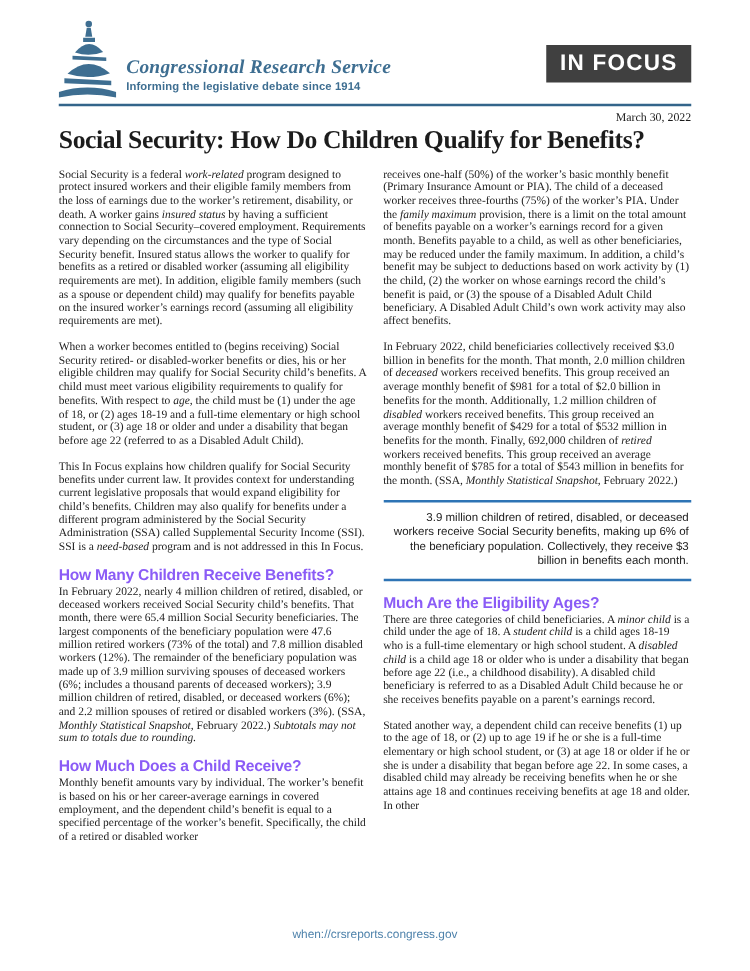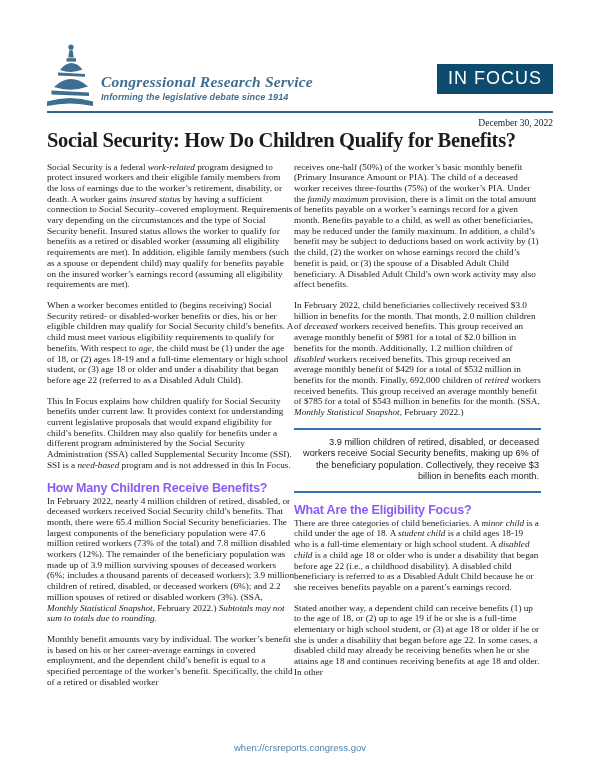--- a/index.html
+++ b/index.html
@@ -4,51 +4,51 @@
 <style>
   html,body { margin:0; padding:0; background:#e9e9e9; }
   .page {
     position:relative;
     width:600px; height:777px;
     margin:0 auto;
     background:#ffffff;
     font-family:"Liberation Serif", serif;
     color:#1c1c1c;
     box-sizing:border-box;
-    padding:44px 47px 0 47px;
+    padding:16px 47px 0 47px;
     overflow:hidden;
   }
   
   .masthead-top { display:flex; justify-content:space-between; align-items:flex-end;
     border-bottom:2px solid #33658a; padding-bottom:3px; }
   .brand { display:flex; align-items:flex-end; gap:8px; }
   .brand-text { padding-bottom:6px; }
   .brand-name {
     font-family:"Liberation Serif", serif;
     font-style:italic; font-weight:bold;
     font-size:15.5px; color:#3e6e91; letter-spacing:0.2px; line-height:1.1;
   }
   .brand-tagline {
     font-family:"Liberation Sans", sans-serif;
-    font-weight:bold; font-size:9px; color:#3e6e91; margin-top:2px; letter-spacing:0.1px;font-style:italic;
+    font-weight:bold; font-size:9px; color:#3e6e91; margin-top:2px; letter-spacing:0.1px;
   }
   .badge {
-    background:#0c4a6e; color:#ffffff;
+    background:#404040; color:#ffffff;
     font-family:"Liberation Sans", sans-serif;
-    font-weight:normal; font-size:18px; letter-spacing:1px;
+    font-weight:bold; font-size:18px; letter-spacing:1px;
     padding:4px 11px 5px 11px; margin-bottom:14px;
   }
   
   .doc-date { text-align:right; font-size:9.5px; margin-top:5px; }
   .doc-title {
     font-size:20.5px; font-weight:bold; letter-spacing:-0.3px;
     margin:1px 0 9px 0; line-height:1.15;
   }
   
-  .columns { display:flex; gap:0; }
+  .columns { display:flex; gap:13px; }
   .col { width:247px; font-size:9.2px; line-height:10.7px; text-align:left; }
   .col p { margin:0 0 10px 0; }
   .col h2 {
     font-family:"Liberation Sans", sans-serif;
     font-size:12.5px; line-height:14px; font-weight:bold;
     color:#8b5cf6; margin:0 0 1px 0; letter-spacing:-0.2px;
   }
   em { font-style:italic; }
   
   .callout {
@@ -87,42 +87,43 @@
         </g>
       </svg>
       <div class="brand-text">
         <div class="brand-name">Congressional Research Service</div>
         <div class="brand-tagline">Informing the legislative debate since 1914</div>
       </div>
     </div>
     <div class="badge">IN FOCUS</div>
   </div>
 
-  <div class="doc-date">December 30, 2022</div>
+  <div class="doc-date">March 30, 2022</div>
 
   <h1 class="doc-title">Social Security: How Do Children Qualify for Benefits?</h1>
 
   <div class="columns">
 
     <div class="col">
       <p><span>Social Security is a federal </span><em>work-related</em><span> program designed to protect insured workers and their eligible family members from the loss of earnings due to the worker’s retirement, disability, or death. A worker gains </span><em>insured status</em><span> by having a sufficient connection to Social Security–covered employment. Requirements vary depending on the circumstances and the type of Social Security benefit. Insured status allows the worker to qualify for benefits as a retired or disabled worker (assuming all eligibility requirements are met). In addition, eligible family members (such as a spouse or dependent child) may qualify for benefits payable on the insured worker’s earnings record (assuming all eligibility requirements are met).</span></p>
       <p><span>When a worker becomes entitled to (begins receiving) Social Security retired- or disabled-worker benefits or dies, his or her eligible children may qualify for Social Security child’s benefits. A child must meet various eligibility requirements to qualify for benefits. With respect to </span><em>age</em><span>, the child must be (1) under the age of 18, or (2) ages 18-19 and a full-time elementary or high school student, or (3) age 18 or older and under a disability that began before age 22 (referred to as a Disabled Adult Child).</span></p>
       <p><span>This In Focus explains how children qualify for Social Security benefits under current law. It provides context for understanding current legislative proposals that would expand eligibility for child’s benefits. Children may also qualify for benefits under a different program administered by the Social Security Administration (SSA) called Supplemental Security Income (SSI). SSI is a </span><em>need-based</em><span> program and is not addressed in this In Focus.</span></p>
       <h2>How Many Children Receive Benefits?</h2>
       <p><span>In February 2022, nearly 4 million children of retired, disabled, or deceased workers received Social Security child’s benefits. That month, there were 65.4 million Social Security beneficiaries. The largest components of the beneficiary population were 47.6 million retired workers (73% of the total) and 7.8 million disabled workers (12%). The remainder of the beneficiary population was made up of 3.9 million surviving spouses of deceased workers (6%; includes a thousand parents of deceased workers); 3.9 million children of retired, disabled, or deceased workers (6%); and 2.2 million spouses of retired or disabled workers (3%). (SSA, </span><em>Monthly Statistical Snapshot</em><span>, February 2022.) </span><em>Subtotals may not sum to totals due to rounding.</em></p>
+      <h2>How Much Does a Child Receive?</h2>
       <p><span>Monthly benefit amounts vary by individual. The worker’s benefit is based on his or her career-average earnings in covered employment, and the dependent child’s benefit is equal to a specified percentage of the worker’s benefit. Specifically, the child of a retired or disabled worker</span></p>
     </div>
 
     <div class="col">
       <p><span>receives one-half (50%) of the worker’s basic monthly benefit (Primary Insurance Amount or PIA). The child of a deceased worker receives three-fourths (75%) of the worker’s PIA. Under the </span><em>family maximum</em><span> provision, there is a limit on the total amount of benefits payable on a worker’s earnings record for a given month. Benefits payable to a child, as well as other beneficiaries, may be reduced under the family maximum. In addition, a child’s benefit may be subject to deductions based on work activity by (1) the child, (2) the worker on whose earnings record the child’s benefit is paid, or (3) the spouse of a Disabled Adult Child beneficiary. A Disabled Adult Child’s own work activity may also affect benefits.</span></p>
       <p><span>In February 2022, child beneficiaries collectively received $3.0 billion in benefits for the month. That month, 2.0 million children of </span><em>deceased</em><span> workers received benefits. This group received an average monthly benefit of $981 for a total of $2.0 billion in benefits for the month. Additionally, 1.2 million children of </span><em>disabled</em><span> workers received benefits. This group received an average monthly benefit of $429 for a total of $532 million in benefits for the month. Finally, 692,000 children of </span><em>retired</em><span> workers received benefits. This group received an average monthly benefit of $785 for a total of $543 million in benefits for the month. (SSA, </span><em>Monthly Statistical Snapshot</em><span>, February 2022.)</span></p>
       <div class="callout">
         <p>3.9 million children of retired, disabled, or deceased workers receive Social Security benefits, making up 6% of the beneficiary population. Collectively, they receive $3 billion in benefits each month.</p>
       </div>
-      <h2>What Are the Eligibility Focus?</h2>
+      <h2>Much Are the Eligibility Ages?</h2>
       <p><span>There are three categories of child beneficiaries. A </span><em>minor child</em><span> is a child under the age of 18. A </span><em>student child</em><span> is a child ages 18-19 who is a full-time elementary or high school student. A </span><em>disabled child</em><span> is a child age 18 or older who is under a disability that began before age 22 (i.e., a childhood disability). A disabled child beneficiary is referred to as a Disabled Adult Child because he or she receives benefits payable on a parent’s earnings record.</span></p>
       <p><span>Stated another way, a dependent child can receive benefits (1) up to the age of 18, or (2) up to age 19 if he or she is a full-time elementary or high school student, or (3) at age 18 or older if he or she is under a disability that began before age 22. In some cases, a disabled child may already be receiving benefits when he or she attains age 18 and continues receiving benefits at age 18 and older. In other</span></p>
     </div>
 
   </div>
 
   <div class="footer">
     <a>when://crsreports.congress.gov</a>
   </div>
 

